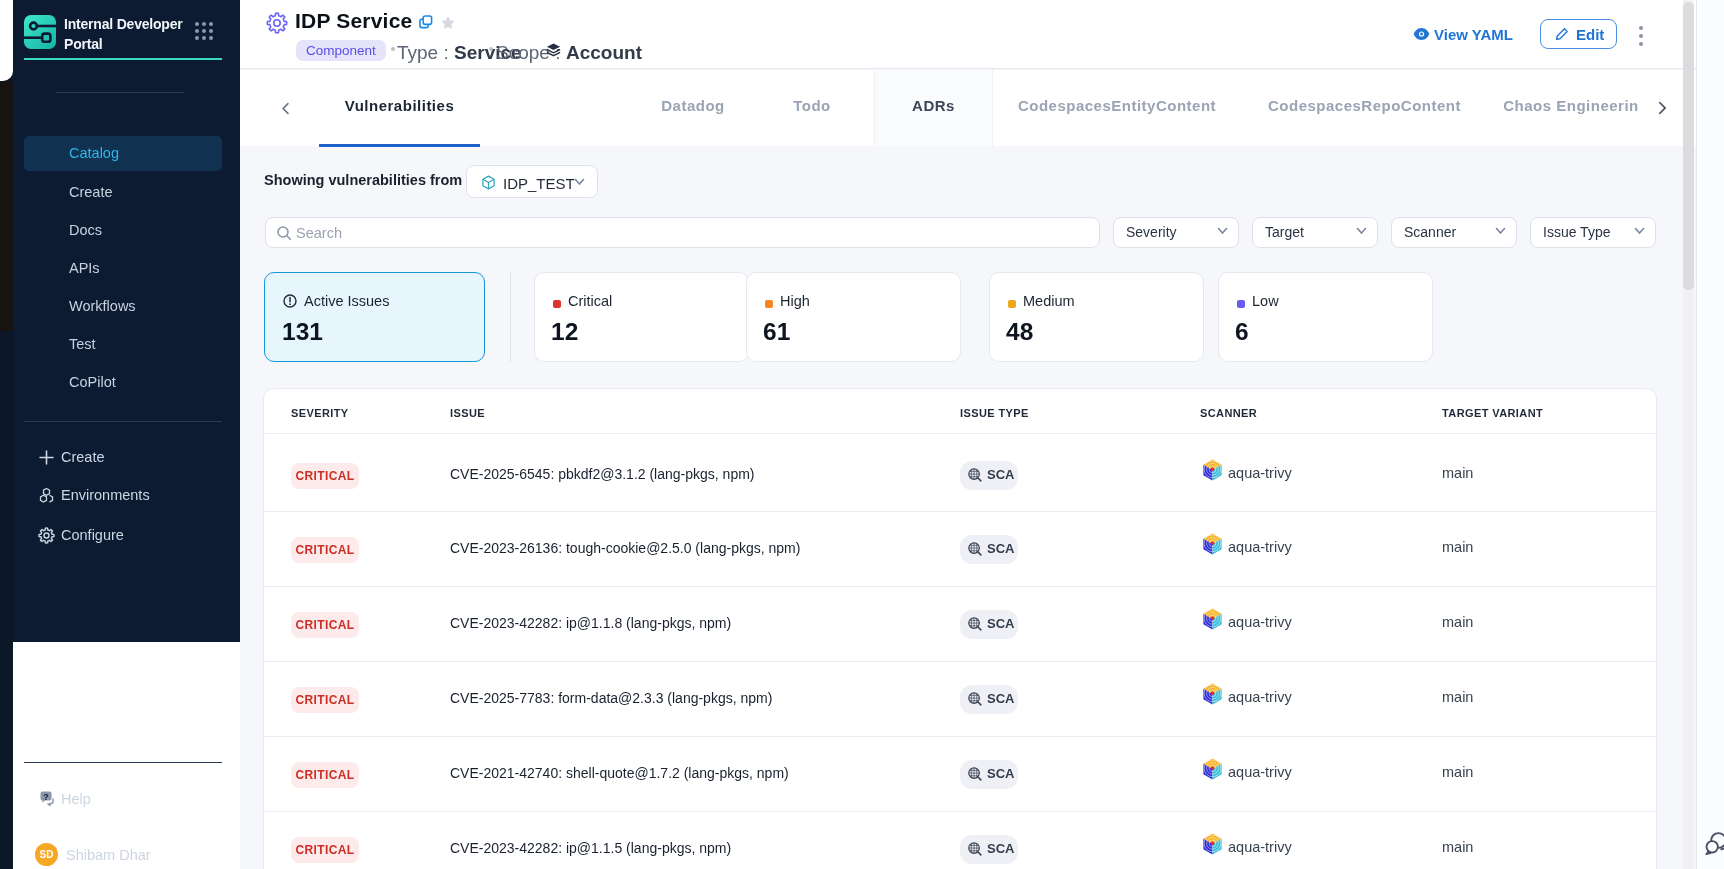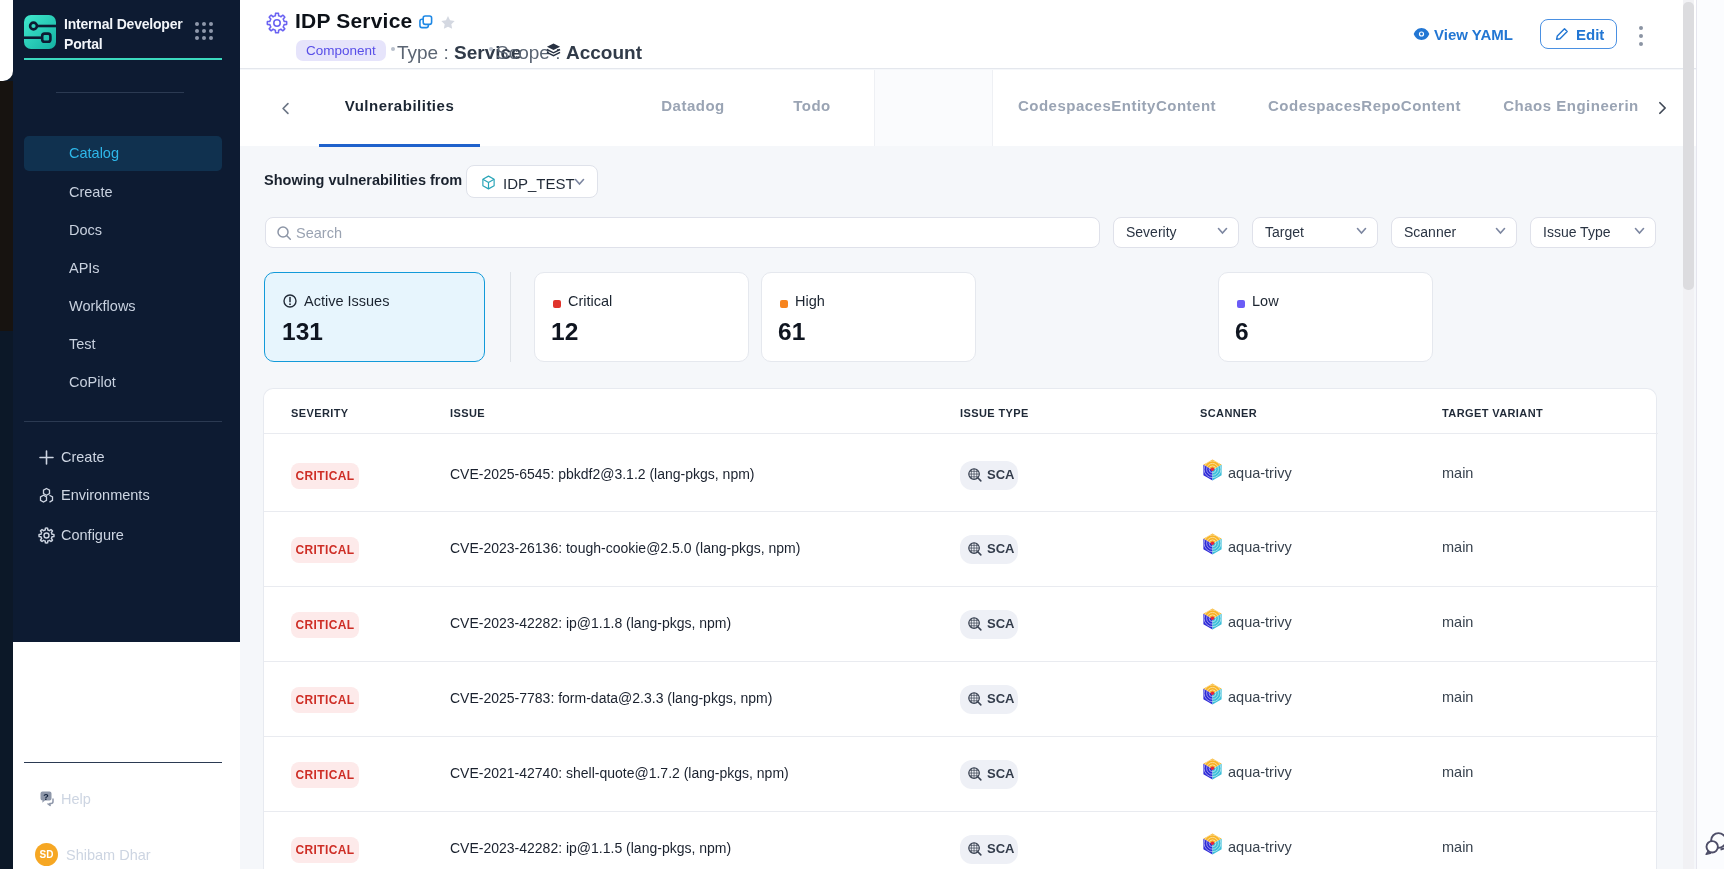--- a/index.html
+++ b/index.html
@@ -191,20 +191,21 @@
   </div>
 
   <div id="tabbar">
     <div id="adrsbg"></div>
     <svg style="position:absolute;left:40px;top:32px;" width="11" height="13" viewBox="0 0 12 16">
         <path d="M9 2L3 8l6 6" fill="none" stroke="#6b7585" stroke-width="2" stroke-linecap="round" stroke-linejoin="round"></path>
       </svg>
     <div class="tab" style="left:79px; width:161px; color:#1c2633; font-weight:700; font-size:15px; letter-spacing:.5px;">Vulnerabilities</div>
     <div class="tab" style="left:408px; width:90px;">Datadog</div>
     <div class="tab" style="left:532px; width:80px;">Todo</div>
+    <div class="tab" style="left:634px; width:119px; color:#3c4656;">ADRs</div>
     <div class="tab" style="left:772px; width:210px;">CodespacesEntityContent</div>
     <div class="tab" style="left:1022px; width:205px;">CodespacesRepoContent</div>
     <div class="tab" style="left:1256px; width:150px;">Chaos Engineerin</div>
     <svg style="position:absolute;left:1417px;top:31px;" width="11" height="14" viewBox="0 0 12 16">
         <path d="M3 2l6 6-6 6" fill="none" stroke="#3f4856" stroke-width="2" stroke-linecap="round" stroke-linejoin="round"></path>
       </svg>
     <div id="underline"></div>
   </div>
 
   <div id="content">
@@ -247,24 +248,29 @@
         </svg>
       <span style="position:absolute;left:39px;top:20px;font-size:14.5px;color:#1b2430;font-weight:500;">Active Issues</span>
       <span style="position:absolute;left:17px;top:45px;font-size:24.5px;font-weight:700;color:#0f1520;">131</span>
     </div>
     <div id="vsep"></div>
     <div class="card" style="left:294px;">
         <div class="bullet" style="background:#e0342c;"></div>
         <div class="lbl">Critical</div>
         <div class="num">12</div>
       </div>
-    <div class="card" style="left:521px;text-align:center;">
+    <div class="card" style="left:506px;text-align:center;">
         <div class="bullet" style="background:#f7841e;"></div>
         <div class="lbl">High</div>
         <div class="num">61</div>
+      </div>
+    <div class="card" style="left:749px;">
+        <div class="bullet" style="background:#efa51c;"></div>
+        <div class="lbl">Medium</div>
+        <div class="num">48</div>
       </div>
     <div class="card" style="left:978px;">
         <div class="bullet" style="background:#6b5cf6;"></div>
         <div class="lbl">Low</div>
         <div class="num">6</div>
       </div>
 
     <div id="tablecard">
       <div class="th" style="left:27px;">SEVERITY</div>
       <div class="th" style="left:186px;">ISSUE</div>

